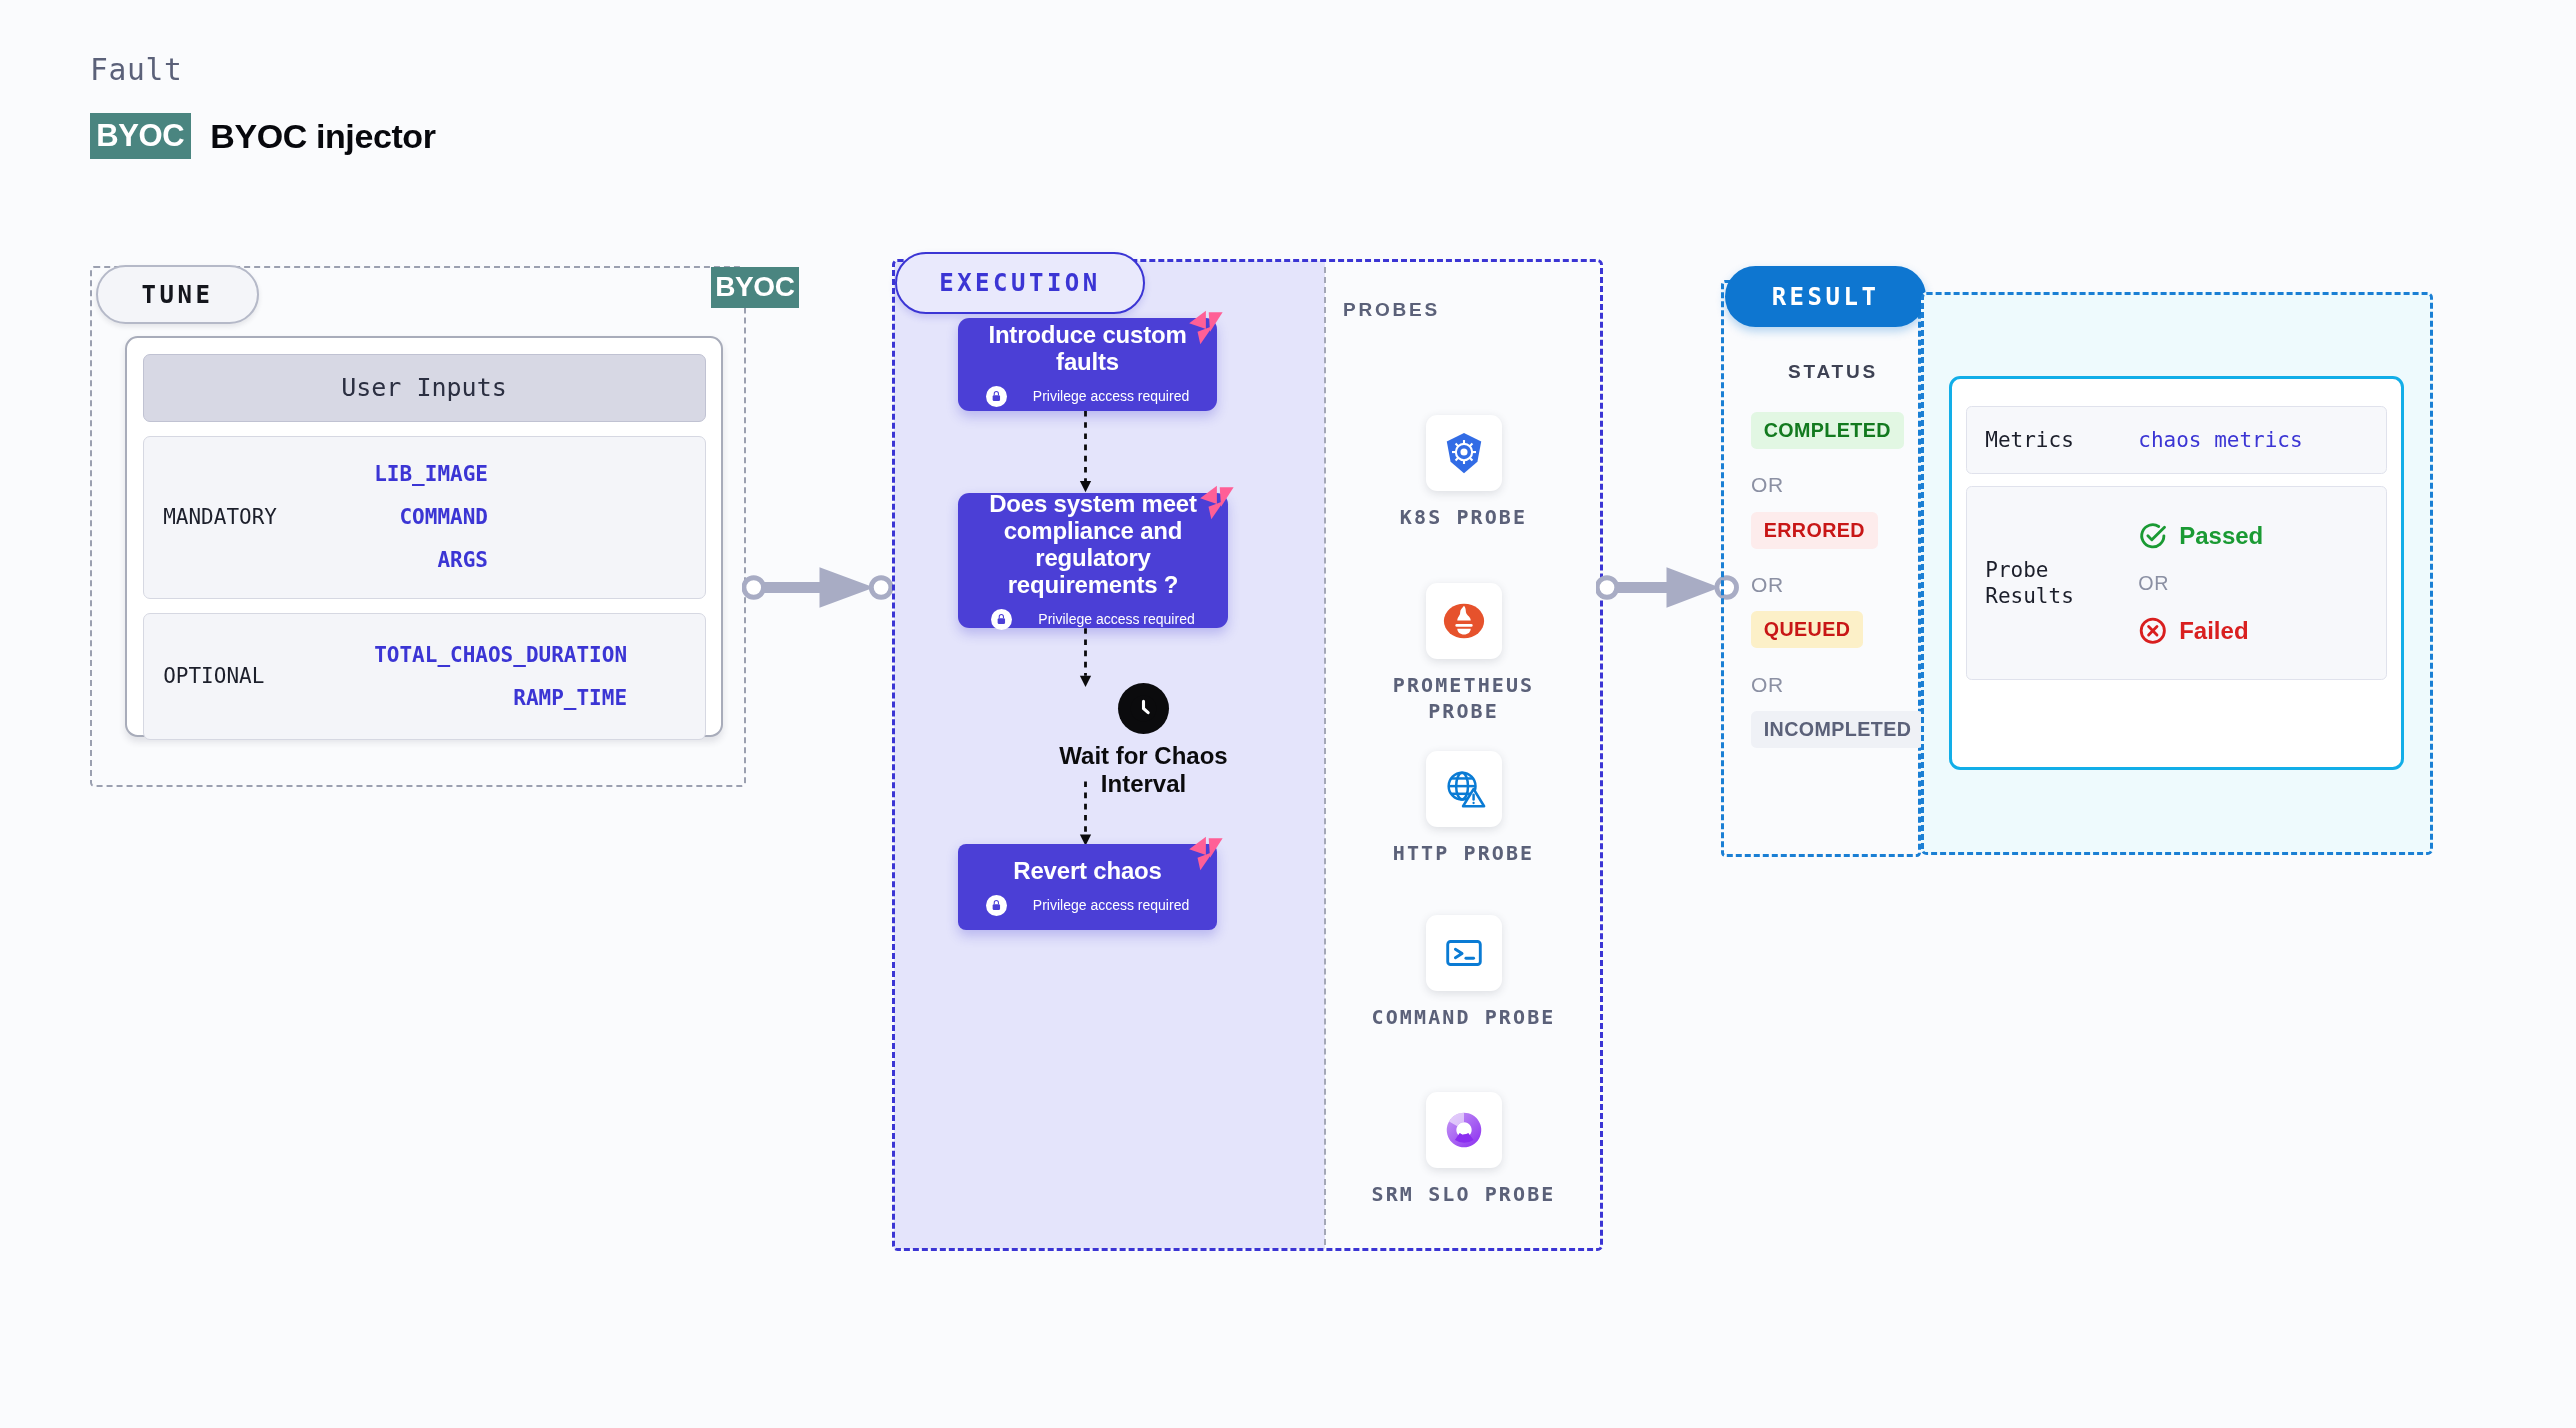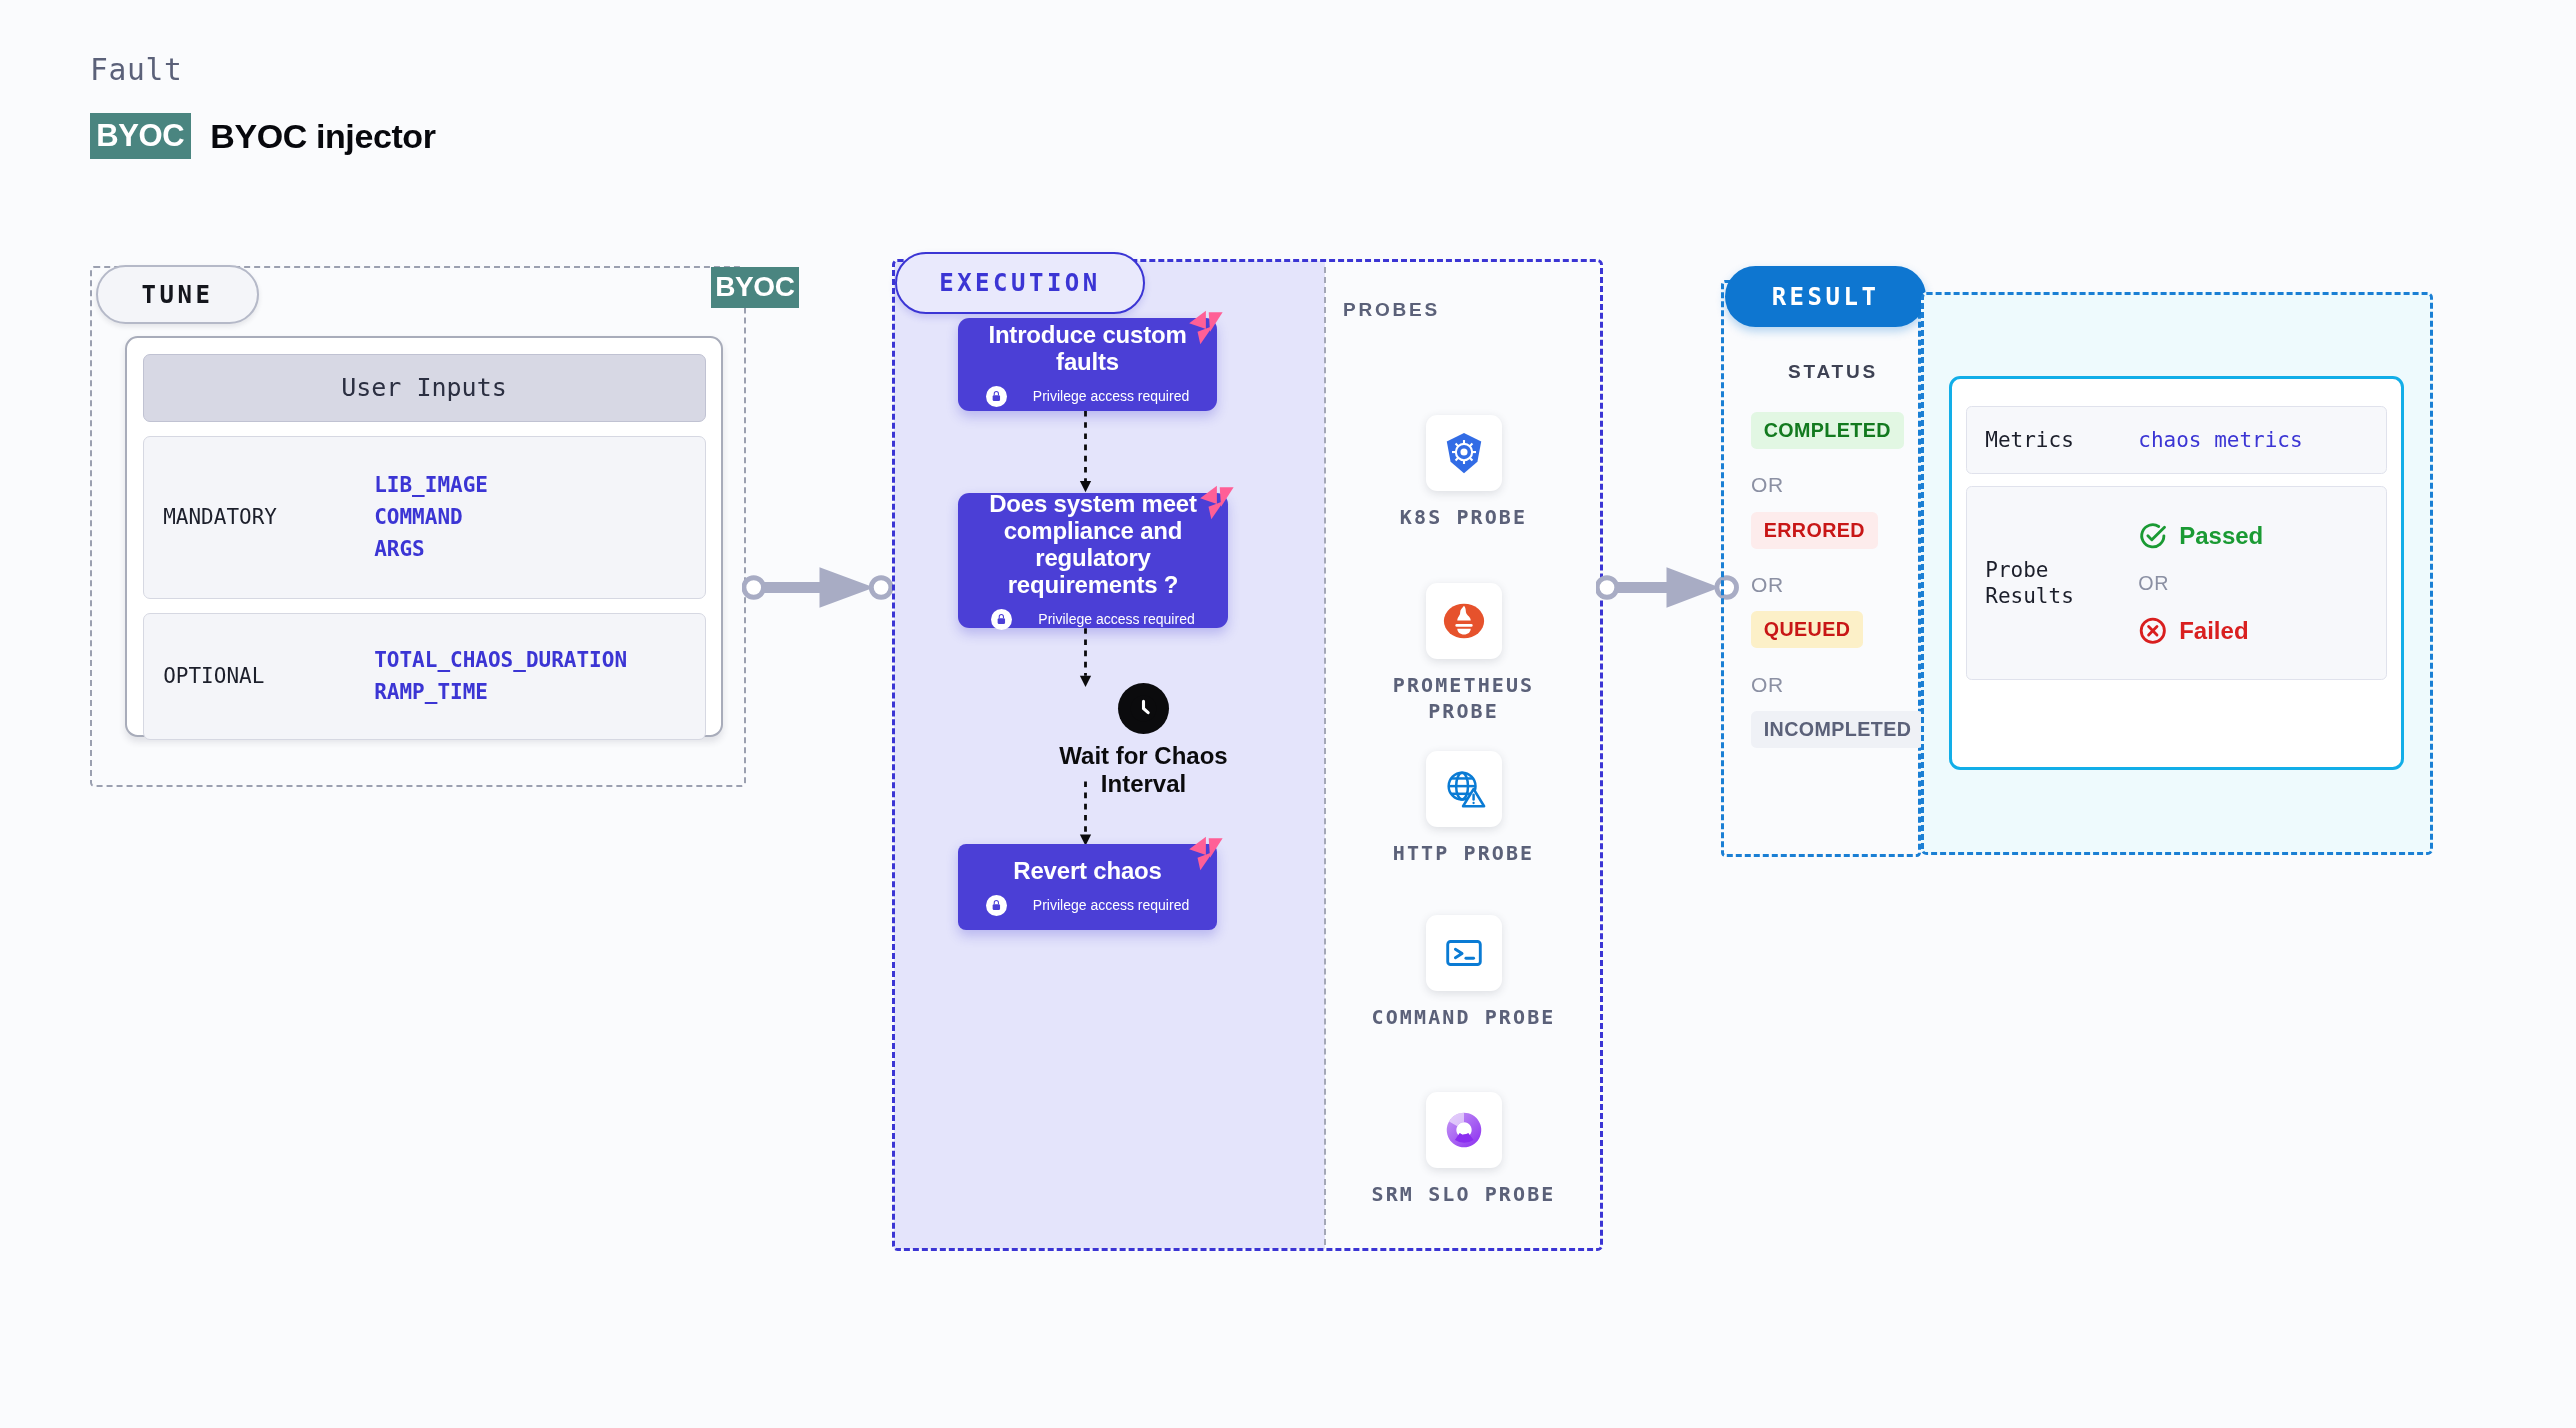--- a/index.html
+++ b/index.html
@@ -103,21 +103,21 @@
     font-family: "DejaVu Sans Mono", monospace; font-size: 25px; color: #2b2f41;
   }
   .io-block {
     margin-top: 14px; background: #f4f5f9; border: 1.4px solid #d6d8e2; border-radius: 7px;
     display: flex; align-items: center; padding: 14px 0 14px 19.7px;
   }
   .io-label {
     font-family: "DejaVu Sans Mono", monospace; font-size: 21px; color: #1c1f2b;
     width: 211px; flex: 0 0 211px;
   }
-  .io-values { display: flex; flex-direction: column; gap: 8px; }
+  .io-values { display: flex; flex-direction: column; gap: 19px; align-items: flex-end; }
   .io-value {
     font-family: "DejaVu Sans Mono", monospace; font-size: 21px; color: #3b35d4; font-weight: 600;
   }
   .blk-mandatory { height: 163px; }
   .blk-optional { height: 127px; }
 
   
   .node {
     position: absolute; background: #4b3fd6; border-radius: 11.3px;
     box-shadow: 0 5.6px 11.3px rgba(59,53,212,0.25);

